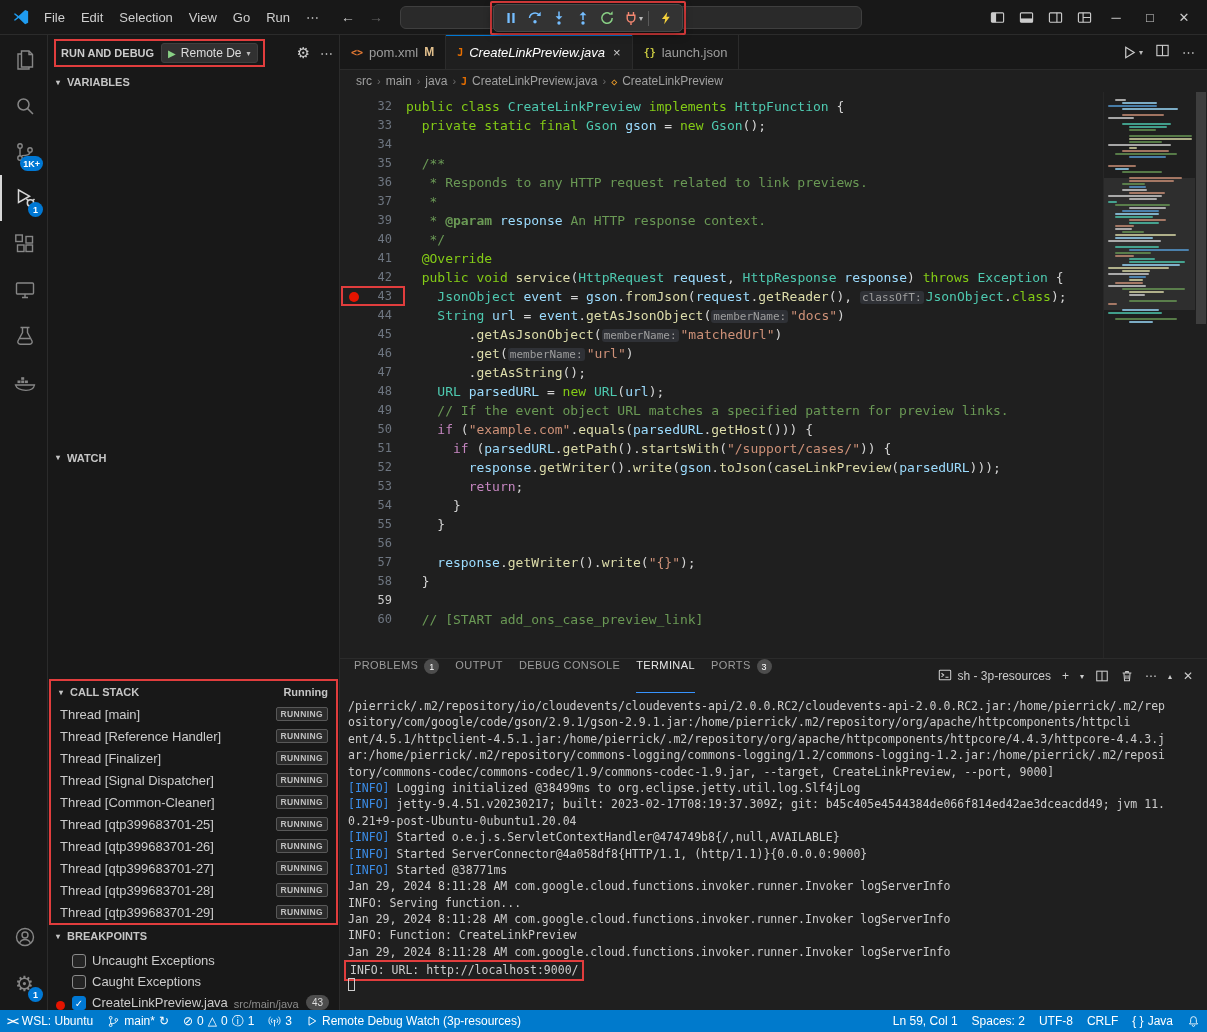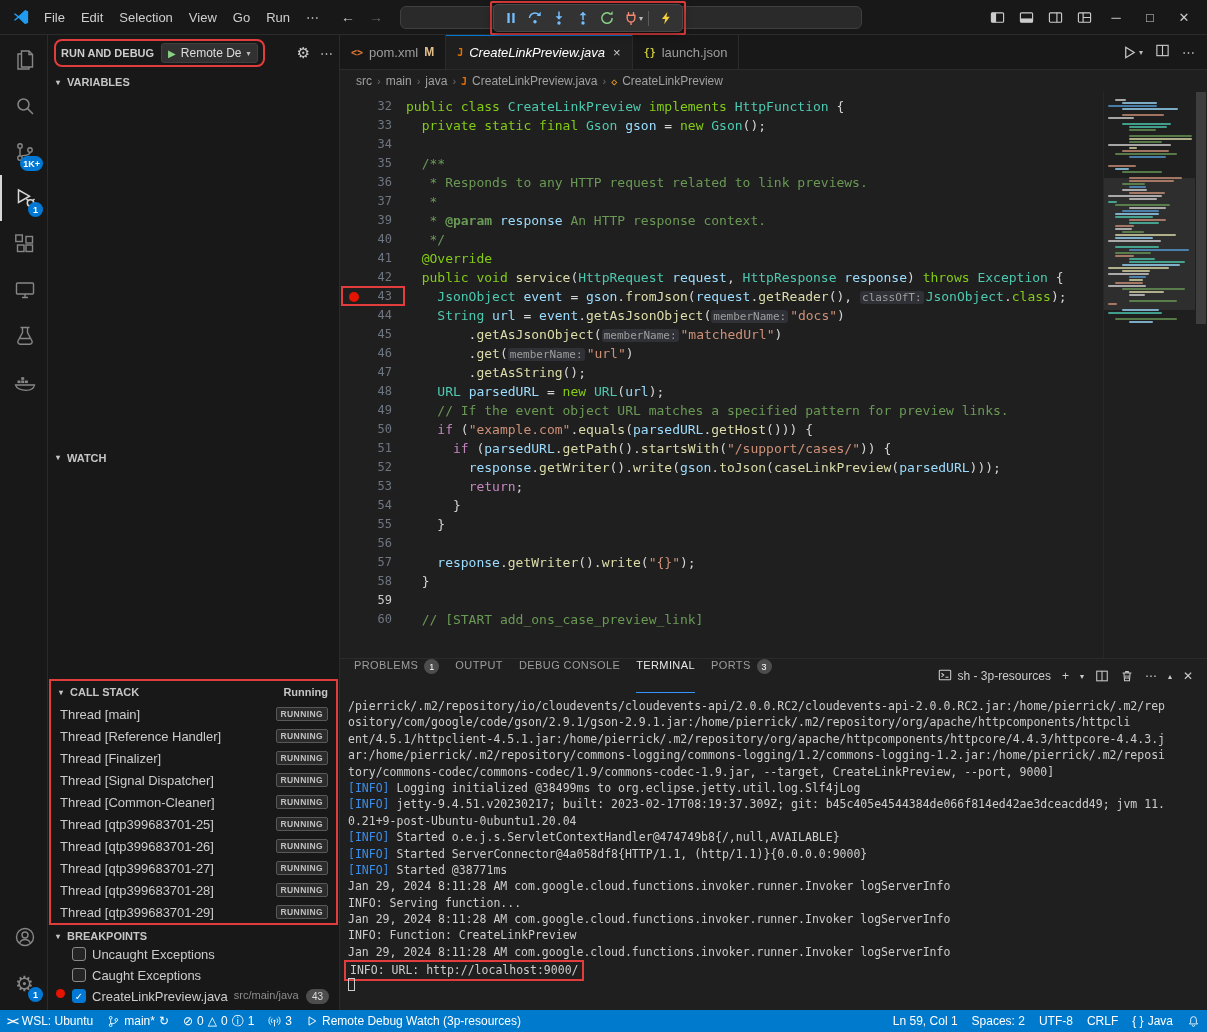--- a/index.html
+++ b/index.html
@@ -43,42 +43,42 @@
   .ab-item svg{width:24px;height:24px}
   .ab-gear{font-size:21px;line-height:1}
   .ab-badge{position:absolute;right:4px;bottom:4px;background:var(--accent);color:#fff;
     font-size:9px;min-width:15px;height:15px;border-radius:8px;display:flex;align-items:center;
     justify-content:center;padding:0 3px;font-weight:700}
 
   
   .sidebar{width:292px;flex:none;background:var(--bg-chrome);border-right:1px solid var(--border);
     display:flex;flex-direction:column;min-height:0}
   .sidebar-header{height:36px;flex:none;display:flex;align-items:center;padding:0 6px;gap:6px}
-  .sh-red{display:flex;align-items:center;gap:7px;border:2px solid var(--red);padding:2px 5px;border-radius:8px}
+  .sh-red{display:flex;align-items:center;gap:7px;border:2px solid var(--red);padding:2px 5px;border-radius:0}
   .sh-title{font-size:11px;font-weight:700;color:#cccccc;white-space:nowrap}
   .run-config{display:flex;align-items:center;gap:5px;background:#313131;border:1px solid #3f3f3f;
     border-radius:3px;padding:2px 6px;font-size:12px;color:#ddd;white-space:nowrap}
   .play{color:#89d185;font-size:10px}
   .chev-sm{font-size:8px;color:#bbb}
   .sh-actions{margin-left:auto;display:flex;gap:10px;color:#ccc;align-items:center}
   .gear-sm{font-size:15px}
 
   .section-header{display:flex;align-items:center;gap:3px;height:22px;flex:none;
     font-size:11px;font-weight:700;color:#c5c5c5;padding:0 4px}
   .chev{font-size:8px;width:12px;text-align:center;color:#c5c5c5}
   .sec-variables{flex:1.62;min-height:0}
   .sec-watch{flex:1;min-height:0}
   .cs-status{margin-left:auto;font-weight:700;color:#c5c5c5;font-size:11px;padding-right:4px}
   .callstack-section{flex:none;border:2px solid var(--red);margin:0 1px;background:var(--bg-chrome)}
   .cs-row{display:flex;align-items:center;height:22px;padding:0 8px 0 9px}
   .cs-name{flex:1;color:#cccccc;font-size:13px;white-space:nowrap;overflow:hidden}
   .cs-badge{font-size:8.5px;color:#c0c0c0;border:1px solid #585858;background:#2b2b2b;
     padding:1px 4px;border-radius:2px;letter-spacing:.4px;font-weight:700}
   .breakpoints-section{flex:none}
-  .bp-row{display:flex;align-items:flex-start;height:21px;padding:0 10px 0 8px;gap:6px}
+  .bp-row{display:flex;align-items:flex-end;height:21px;padding:0 10px 0 8px;gap:6px}
   .bp-dot-col{width:10px;flex:none}
   .bp-dot-col.on::before{content:"";display:block;width:9px;height:9px;border-radius:50%;background:var(--bp)}
   .checkbox{width:14px;height:14px;flex:none;border:1px solid #8a8a8a;border-radius:3px;background:#242424;
     display:flex;align-items:center;justify-content:center;font-size:10px;color:#fff}
   .checkbox.checked{background:var(--accent);border-color:var(--accent)}
   .bp-label{color:#cccccc;white-space:nowrap}
   .bp-path{color:#8d8d8d;font-size:11px;white-space:nowrap;overflow:hidden}
   .bp-line-badge{margin-left:auto;background:#4d4d4d;color:#ddd;border-radius:8px;
     padding:0 6px;font-size:10px;height:15px;display:flex;align-items:center}
 

